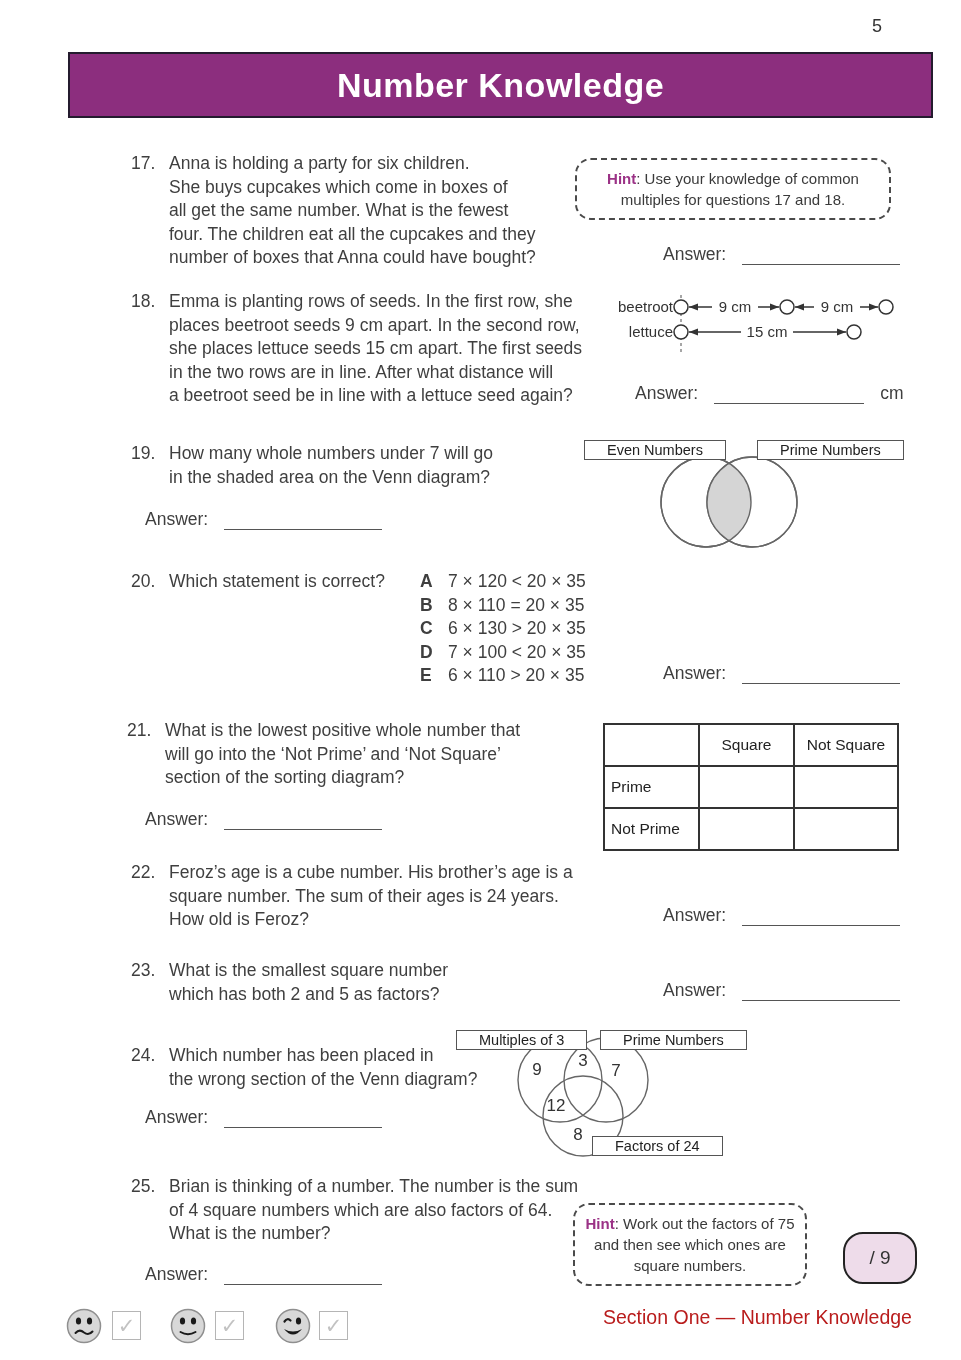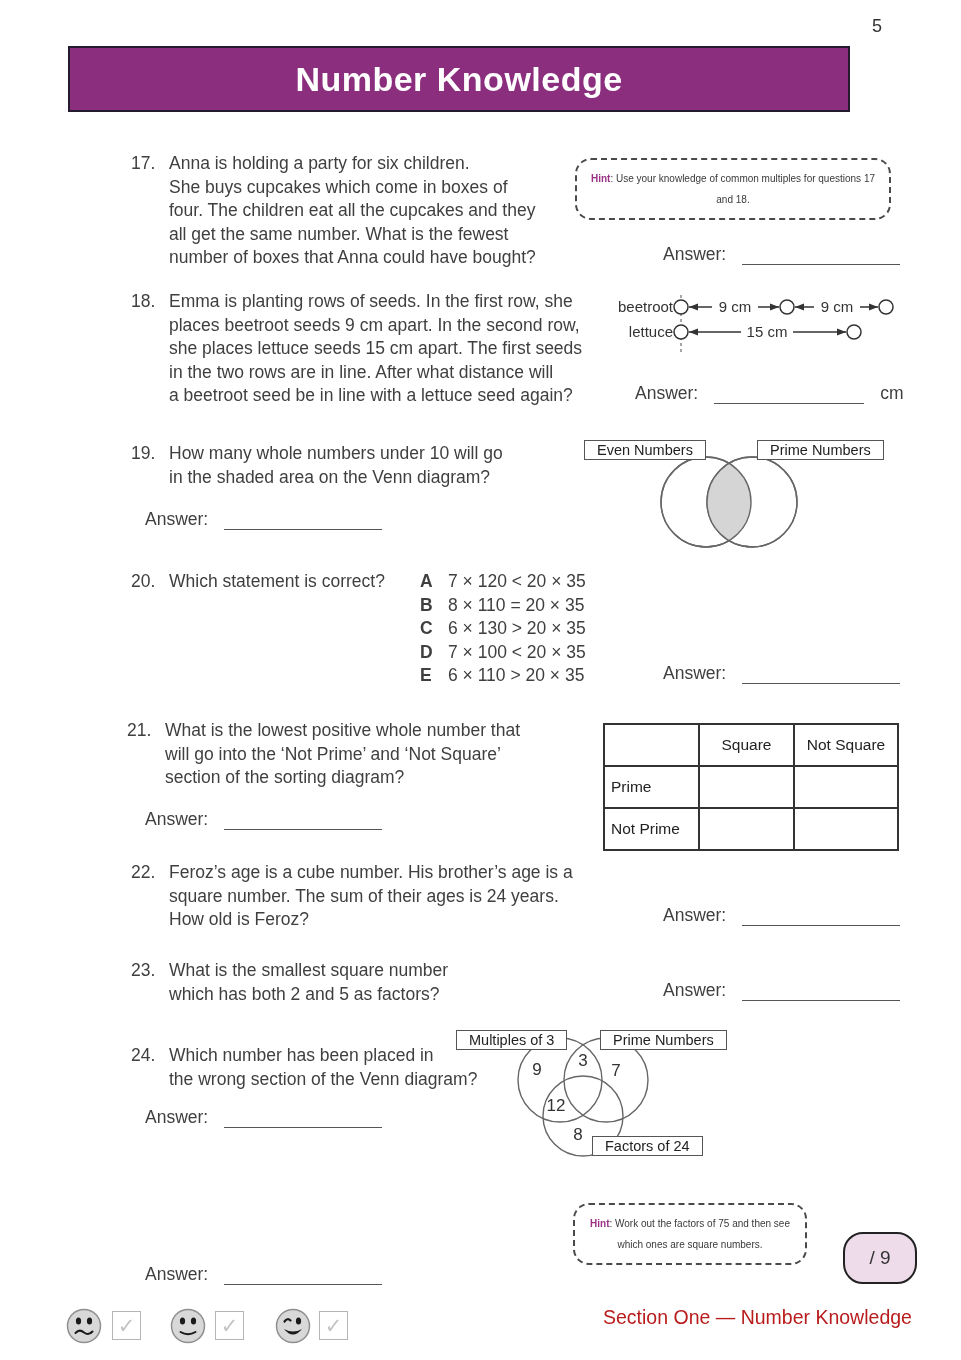--- a/index.html
+++ b/index.html
@@ -6,33 +6,33 @@
     --banner:#8c2e7e;
     --accent:#9b3286;
     --score-bg:#eedcea;
     --shade:#d5d5d5;
     --ink:#3f3f3f;
   }
   *{margin:0;padding:0;box-sizing:border-box;}
   body{background:#fff;font-family:"Liberation Sans",sans-serif;color:var(--ink);}
   .page{position:relative;width:961px;height:1360px;background:#ffffff;overflow:hidden;}
   .page-number{position:absolute;left:872px;top:16px;font-size:18px;color:#333;}
-  .banner{position:absolute;left:68px;top:46px;width:782px;height:66px;background:var(--banner);
+  .banner{position:absolute;left:68px;top:52px;width:865px;height:66px;background:var(--banner);
           border:2px solid #241b2e;display:flex;align-items:center;justify-content:center;}
   .banner-title{color:#fff;font-size:34px;font-weight:bold;letter-spacing:.5px;}
   .q{position:absolute;font-size:17.5px;line-height:23.5px;margin-left:24px;}
   .qnum{position:absolute;left:0;top:0;}
   .qlines{margin-left:38px;}
   .answer-row{position:absolute;display:flex;align-items:flex-end;gap:16px;font-size:17.5px;}
   .answer-line{display:inline-block;width:158px;border-bottom:1.6px solid #555;height:20px;}
   .hintbox{position:absolute;border:2px dashed #4a4a4a;border-radius:16px;text-align:center;
-           font-size:10px;line-height:21px;color:#3a3a3a;padding:8px 10px;background:#fff;}
+           font-size:15px;line-height:21px;color:#3a3a3a;padding:8px 10px;background:#fff;}
   .hintbox b{color:var(--accent);}
   .label-box{position:absolute;border:1.5px solid #555;background:#fff;font-size:14.5px;
-             padding:1px 12px;white-space:nowrap;color:#222;}
+             padding:1px 22px;white-space:nowrap;color:#222;}
   .sort-table{position:absolute;border-collapse:collapse;font-size:15.5px;color:#222;}
   .sort-table td{border:2px solid #333;height:42px;padding:0 6px;}
   .sort-table td.head{text-align:center;width:95px;}
   .sort-table td.rowhead{width:92px;}
   .sort-table td.blank{width:95px;}
   .opt-row{display:flex;gap:12px;line-height:23.6px;}
   .opt-letter{font-weight:bold;width:16px;}
   .score-box{position:absolute;left:843px;top:1232px;width:74px;height:52px;background:var(--score-bg);
              border:2.5px solid #222;border-radius:20px;display:flex;align-items:center;justify-content:center;
              font-size:19px;color:#333;}
@@ -50,22 +50,22 @@
 
   <div class="banner">
     <div class="banner-title">Number Knowledge</div>
   </div>
 
   <div class="q" style="left:107px;top:152px;width:470px;">
     <span class="qnum">17.</span>
     <div class="qlines">
       <div>Anna is holding a party for six children.</div>
       <div>She buys cupcakes which come in boxes of</div>
+      <div>all get the same number.  What is the fewest</div>
       <div>four.  The children eat all the cupcakes and they</div>
-      <div>all get the same number.  What is the fewest</div>
       <div>number of boxes that Anna could have bought?</div>
     </div>
   </div>
 
   <div class="hintbox" style="left:575px;top:158px;width:316px;">
     <b>Hint</b><span>: Use your knowledge of common multiples for questions 17 and 18.</span>
   </div>
 
   <div class="answer-row" style="left:663px;top:244px;">
     <span>Answer:</span>
@@ -115,21 +115,21 @@
 
   <div class="answer-row" style="left:635px;top:383px;">
     <span>Answer:</span>
     <span class="answer-line" style="width:150px"></span>
     <span>cm</span>
   </div>
 
   <div class="q" style="left:107px;top:442px;width:470px;">
     <span class="qnum">19.</span>
     <div class="qlines">
-      <div>How many whole numbers under 10 will go</div>
+      <div>How many whole numbers under 7 will go</div>
       <div>in the shaded area on the Venn diagram?</div>
     </div>
   </div>
 
   <div style="position:absolute;left:580px;top:438px;width:312px;height:112px;">
     <svg width="312" height="112" style="position:absolute;left:0;top:0;">
       <defs>
           <clipPath id="clipL">
             <circle cx="126" cy="64" r="45"></circle>
           </clipPath>
@@ -269,20 +269,28 @@
     <div class="label-box" style="left:16px;top:8px;">Multiples of 3</div>
     <div class="label-box" style="left:160px;top:8px;">Prime Numbers</div>
     <div class="label-box" style="left:152px;top:114px;">Factors of 24</div>
   </div>
 
   <div class="answer-row" style="left:145px;top:1107px;">
     <span>Answer:</span>
     <span class="answer-line"></span>
   </div>
 
+  <div class="q" style="left:107px;top:1175px;width:500px;">
+    <span class="qnum">25.</span>
+    <div class="qlines">
+      <div>Brian is thinking of a number.  The number is the sum</div>
+      <div>of 4 square numbers which are also factors of 64.</div>
+      <div>What is the number?</div>
+    </div>
+  </div>
 
   <div class="hintbox" style="left:573px;top:1203px;width:234px;">
     <b>Hint</b><span>: Work out the factors of 75 and then see which ones are square numbers.</span>
   </div>
 
   <div class="score-box">
     <span>/ 9</span>
   </div>
 
   <div class="answer-row" style="left:145px;top:1264px;">

